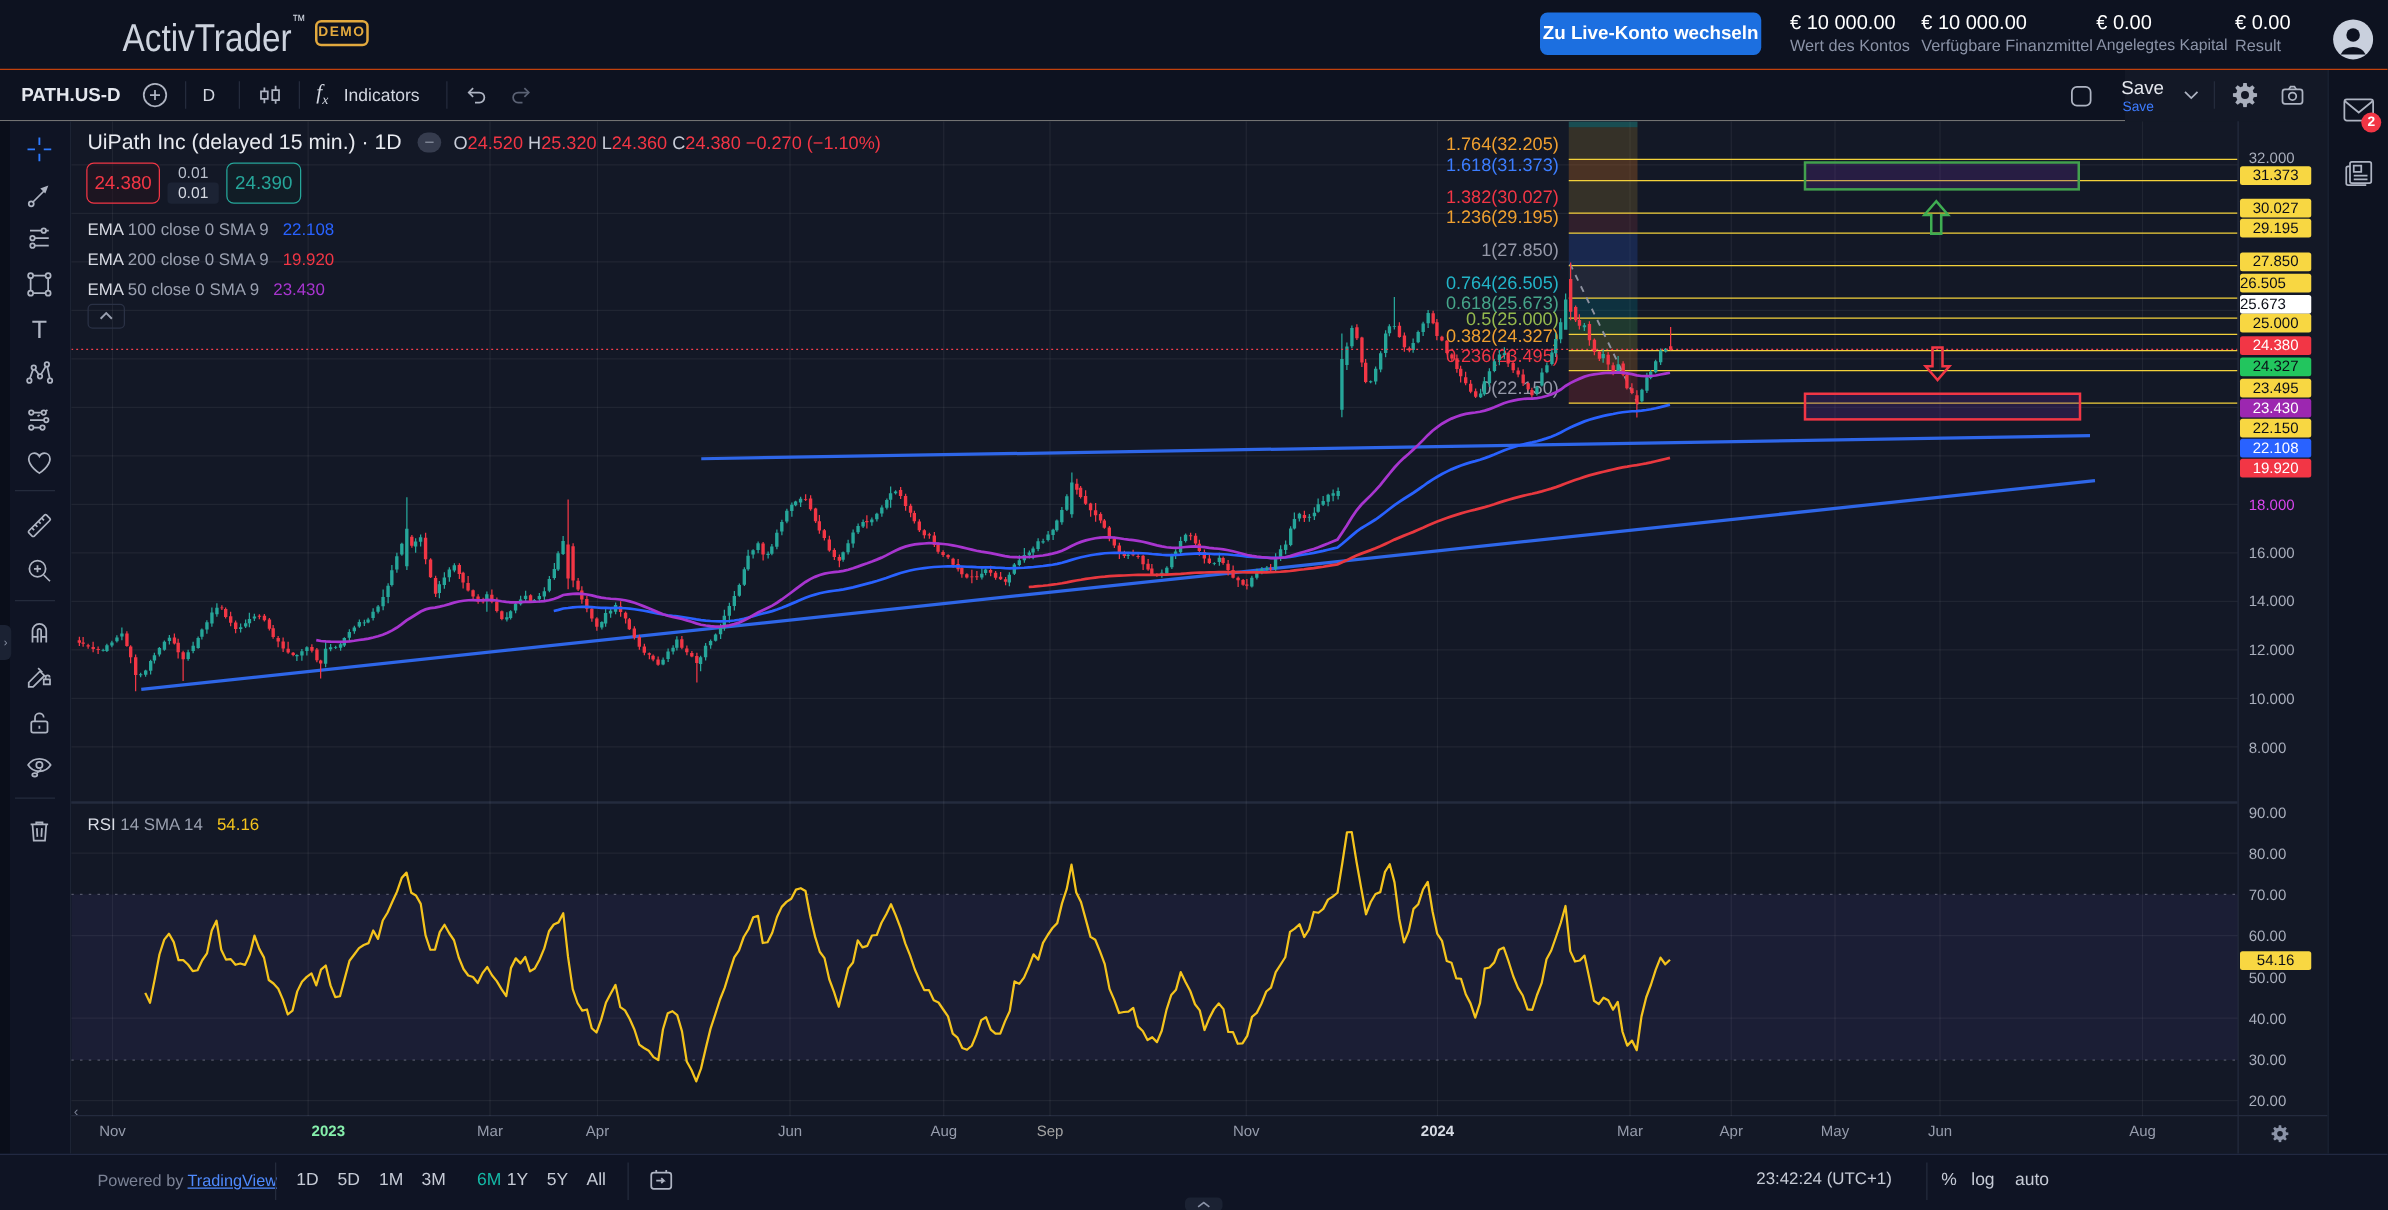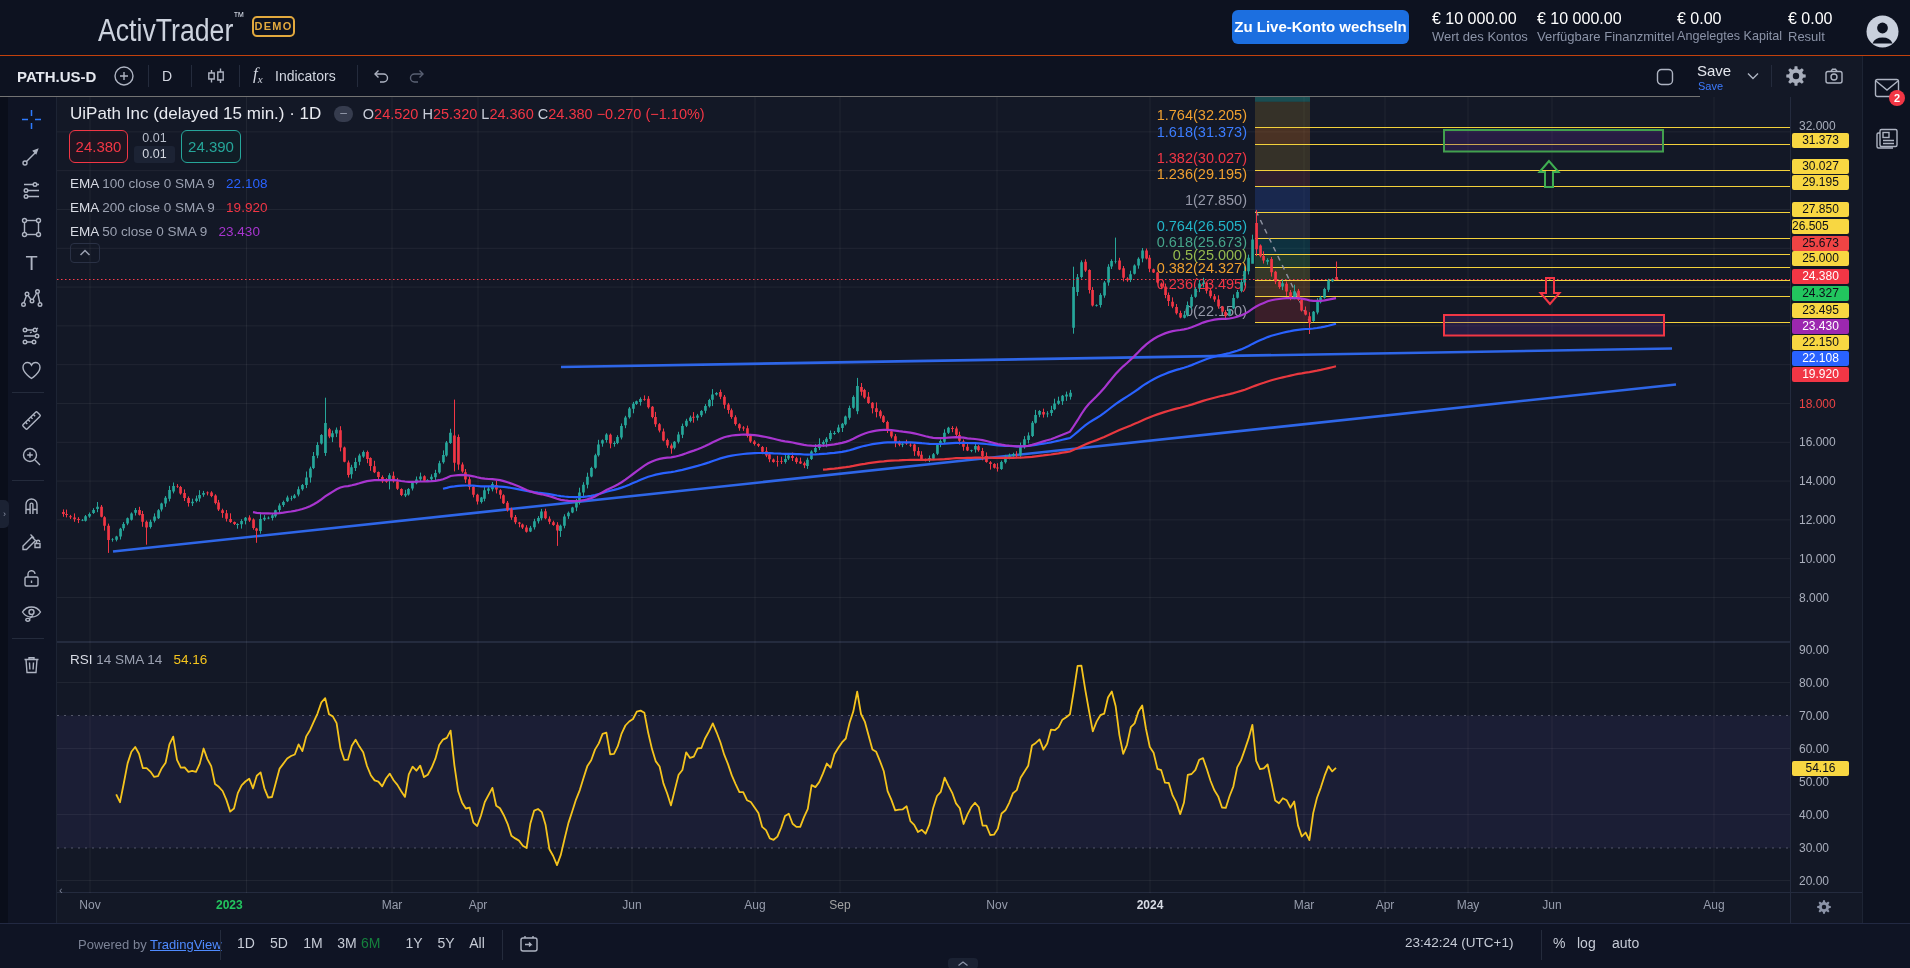--- a/index.html
+++ b/index.html
@@ -270,46 +270,46 @@
       <path d="M116.2 794.3L120 802.2L123.8 783.3L127.6 763.4L131.4 751.7L135.2 747L139 753.7L142.8 768.1L146.6 768.1L150.4 771.6L154.2 776.9L158 776.2L161.8 768.2L165.6 762.7L169.4 744.4L173.2 736.6L177 759.8L180.8 767.7L184.6 767.3L188.4 771.8L192.2 770.8L196 771.9L199.8 763.6L203.6 748.5L207.4 759.1L211.2 766.1L215 784L218.8 786.8L222.6 791L226.4 799.9L230.2 811.6L234 808.5L237.8 793.1L241.6 785.4L245.4 781.5L249.2 778.7L253 788.3L256.8 775.7L260.6 772.4L264.4 788.3L268.2 797.7L272 797L275.8 782.7L279.6 768.6L283.4 763.6L287.2 758.5L291 756L294.8 754.5L298.6 744.4L302.4 751.1L306.2 736.4L310 730.2L313.8 721.6L317.6 713.3L321.4 702.3L325.2 698.1L329 714.2L332.8 716.4L336.6 723.1L340.4 748.1L344.2 759.8L348 759.7L351.8 745.7L355.6 739.8L359.4 746.6L363.2 752.2L367 766L370.8 775.2L374.6 780.4L378.4 781.6L382.2 786.4L386 778.5L389.8 773.6L393.6 780.2L397.4 784.9L401.2 791.3L405 796.9L408.8 774.3L412.6 766.7L416.4 770.7L420.2 765.6L424 777.1L427.8 774.8L431.6 767.8L435.4 758.7L439.2 745L443 739.6L446.8 737.9L450.6 730.6L454.4 765.3L458.2 791.3L462 802.4L465.8 808.5L469.6 807.6L473.4 822.6L477.2 826L481 815.5L484.8 802L488.6 794.8L492.4 787.9L496.2 805.7L500 808.3L503.8 815.2L507.6 823.8L511.4 835.7L515.2 838.4L519 840.6L522.8 845.7L526.6 848L530.4 823.4L534.2 810.6L538 809L541.8 812.1L545.6 825.1L549.4 849.2L553.2 856L557 865.1L560.8 854.9L564.6 838.7L568.4 823.1L572.2 811.5L576 799.6L579.8 790.1L583.6 777.7L587.4 765.9L591.2 760.3L595 749.6L598.8 743.4L602.6 733.8L606.4 732.7L610.2 754.4L614 753.8L617.8 746.2L621.6 733.6L625.4 725.5L629.2 721.5L633 719L636.8 711.7L640.6 710.6L644.4 712.8L648.2 732.8L652 749.1L655.8 761.4L659.6 766.5L663.4 783.4L667.2 793.5L671 805.4L674.8 789.9L678.6 774.8L682.4 770L686.2 752.3L690 757.9L693.8 756.7L697.6 748.4L701.4 748L705.2 738.2L709 731.4L712.8 723.4L716.6 732.3L720.4 742.3L724.2 754.7L728 764.1L731.8 775.4L735.6 784.1L739.4 792.1L743.2 792.1L747 800.2L750.8 802L754.6 807.6L758.4 813.1L762.2 826.9L766 830.1L769.8 838.4L773.6 839.8L777.4 836.6L781.2 827.5L785 816.1L788.8 813.8L792.6 823.7L796.4 826.9L800.2 826.9L804 817.1L807.8 808.9L811.6 785.1L815.4 787.1L819.2 782.1L823 773.4L826.8 763.5L830.6 767.7L834.4 754.3L838.2 748L842 742.4L845.8 738.5L849.6 722.7L853.4 711.1L857.2 691.7L861 714L864.8 721.6L868.6 735.5L872.4 749.5L876.2 751.8L880 761.1L883.8 771.3L887.6 791.1L891.4 799.9L895.2 810.4L899 809.6L902.8 809.3L906.6 806.3L910.4 821.1L914.2 824.8L918 832L921.8 829.8L925.6 833.7L929.4 824.6L933.2 807.9L937 796L940.8 791.8L944.6 777.7L948.4 785.6L952.2 792.8L956 803.4L959.8 808.3L963.6 824L967.4 814.7L971.2 807.3L975 802.7L978.8 807.3L982.6 825.6L986.4 825.7L990.2 835L994 834.7L997.8 828.7L1001.6 813.5L1005.4 810.3L1009.2 802.8L1013 793.2L1016.8 790.1L1020.6 777.7L1024.4 771.8L1028.2 765.8L1032 745.5L1035.8 742.9L1039.6 739.4L1043.4 749.6L1047.2 743.6L1051 729.6L1054.8 730.2L1058.6 727.1L1062.4 719.7L1066.2 717.3L1070 714.2L1073.8 690.8L1077.6 665.8L1081.4 665.7L1085.2 689.4L1089 710.8L1092.8 731.4L1096.6 721.6L1100.4 715.2L1104.2 713.7L1108 697.5L1111.8 691.4L1115.6 705.9L1119.4 735.1L1123.2 753.9L1127 744.8L1130.8 727.1L1134.6 723.4L1138.4 711.6L1142.2 705.5L1146 729L1149.8 747L1153.6 752.7L1157.4 768.8L1161.2 770.2L1165 782.7L1168.8 783L1172.6 795.4L1176.4 802.7L1180.2 814.1L1184 802.5L1187.8 774.9L1191.6 774L1195.4 769.9L1199.2 759.8L1203 758.1L1206.8 769L1210.6 781L1214.4 790.3L1218.2 796.4L1222 807.5L1225.8 807.9L1229.6 796L1233.4 786.3L1237.2 767.4L1241 760.4L1244.8 749.6L1248.6 738.4L1252.4 724.8L1256.2 760.9L1260 769.2L1263.8 768.4L1267.6 764.5L1271.4 782.3L1275.2 800.6L1279 803.3L1282.8 798.2L1286.6 800.2L1290.4 807.7L1294.2 801.5L1298 825.4L1301.8 836.5L1305.6 832.5L1309.4 840.1L1313.2 813.1L1317 797.8L1320.8 787.6L1324.6 775.7L1328.4 766.1L1332.2 771.4L1336 767.8" stroke="#f5c41d" stroke-width="1.8" fill="none" stroke-linejoin="round"></path>
     </g>
 </svg>
 <div class="abs" style="left:0;top:0">
 <div style="position:absolute;left:1799px;top:119.4px;height:14px;color:#a9aebc;font-size:12px;line-height:14px">32.000</div>
     <div style="position:absolute;left:1792px;top:132.8px;width:57px;height:15px;background:#f8d742;color:#0b0e18;border-radius:2px;font-size:12px;line-height:15px;text-align:center">31.373</div>
     <div style="position:absolute;left:1792px;top:158.8px;width:57px;height:15px;background:#f8d742;color:#0b0e18;border-radius:2px;font-size:12px;line-height:15px;text-align:center">30.027</div>
     <div style="position:absolute;left:1792px;top:174.7px;width:57px;height:15px;background:#f8d742;color:#0b0e18;border-radius:2px;font-size:12px;line-height:15px;text-align:center">29.195</div>
     <div style="position:absolute;left:1792px;top:202.2px;width:57px;height:15px;background:#f8d742;color:#0b0e18;border-radius:2px;font-size:12px;line-height:15px;text-align:center">27.850</div>
     <div style="position:absolute;left:1792px;top:218.7px;width:57px;height:15px;background:#f8d742;color:#0b0e18;border-radius:2px;font-size:12px;line-height:15px;text-align:left">26.505</div>
-    <div style="position:absolute;left:1792px;top:235.5px;width:57px;height:15px;background:#ef4444;color:#0b0e18;border-radius:2px;font-size:12px;line-height:15px;text-align:center">25.673</div>
+    <div style="position:absolute;left:1792px;top:235.5px;width:57px;height:15px;background:#ffffff;color:#0b0e18;border-radius:2px;font-size:12px;line-height:15px;text-align:left">25.673</div>
     <div style="position:absolute;left:1792px;top:251.4px;width:57px;height:15px;background:#f8d742;color:#0b0e18;border-radius:2px;font-size:12px;line-height:15px;text-align:center">25.000</div>
     <div style="position:absolute;left:1792px;top:286.1px;width:57px;height:15px;background:#22c55e;color:#0b0e18;border-radius:2px;font-size:12px;line-height:15px;text-align:center">24.327</div>
     <div style="position:absolute;left:1792px;top:302.5px;width:57px;height:15px;background:#f8d742;color:#0b0e18;border-radius:2px;font-size:12px;line-height:15px;text-align:center">23.495</div>
     <div style="position:absolute;left:1792px;top:334.7px;width:57px;height:15px;background:#f8d742;color:#0b0e18;border-radius:2px;font-size:12px;line-height:15px;text-align:center">22.150</div>
     <div style="position:absolute;left:1792px;top:760.5px;width:57px;height:15px;background:#f8d742;color:#0b0e18;border-radius:2px;font-size:12px;line-height:15px;text-align:center">54.16</div>
     <div style="position:absolute;left:1792px;top:269.0px;width:57px;height:15px;background:#f23645;color:#fff;border-radius:2px;font-size:12px;line-height:15px;text-align:center">24.380</div>
     <div style="position:absolute;left:1792px;top:366.5px;width:57px;height:15px;background:#f23645;color:#fff;border-radius:2px;font-size:12px;line-height:15px;text-align:center">19.920</div>
     <div style="position:absolute;left:1792px;top:318.5px;width:57px;height:15px;background:#9c27b0;color:#fff;border-radius:2px;font-size:12px;line-height:15px;text-align:center">23.430</div>
     <div style="position:absolute;left:1792px;top:350.6px;width:57px;height:15px;background:#2962ff;color:#fff;border-radius:2px;font-size:12px;line-height:15px;text-align:center">22.108</div>
     <div style="position:absolute;left:1799px;top:590.5px;height:14px;color:#a9aebc;font-size:12px;line-height:14px">8.000</div>
     <div style="position:absolute;left:1799px;top:551.7px;height:14px;color:#a9aebc;font-size:12px;line-height:14px">10.000</div>
     <div style="position:absolute;left:1799px;top:512.9px;height:14px;color:#a9aebc;font-size:12px;line-height:14px">12.000</div>
     <div style="position:absolute;left:1799px;top:474.1px;height:14px;color:#a9aebc;font-size:12px;line-height:14px">14.000</div>
     <div style="position:absolute;left:1799px;top:435.3px;height:14px;color:#a9aebc;font-size:12px;line-height:14px">16.000</div>
-    <div style="position:absolute;left:1799px;top:396.5px;height:14px;color:#ef4444;font-size:12px;line-height:14px">18.000</div>
+    <div style="position:absolute;left:1799px;top:396.5px;height:14px;color:#d946ef;font-size:12px;line-height:14px">18.000</div>
     <div style="position:absolute;left:1799px;top:642.5px;height:14px;color:#a9aebc;font-size:12px;line-height:14px">90.00</div>
     <div style="position:absolute;left:1799px;top:675.5px;height:14px;color:#a9aebc;font-size:12px;line-height:14px">80.00</div>
     <div style="position:absolute;left:1799px;top:708.5px;height:14px;color:#a9aebc;font-size:12px;line-height:14px">70.00</div>
     <div style="position:absolute;left:1799px;top:741.5px;height:14px;color:#a9aebc;font-size:12px;line-height:14px">60.00</div>
     <div style="position:absolute;left:1799px;top:774.5px;height:14px;color:#a9aebc;font-size:12px;line-height:14px">50.00</div>
     <div style="position:absolute;left:1799px;top:807.5px;height:14px;color:#a9aebc;font-size:12px;line-height:14px">40.00</div>
     <div style="position:absolute;left:1799px;top:840.5px;height:14px;color:#a9aebc;font-size:12px;line-height:14px">30.00</div>
     <div style="position:absolute;left:1799px;top:873.5px;height:14px;color:#a9aebc;font-size:12px;line-height:14px">20.00</div>
 <div style="position:absolute;left:90px;top:898px;width:60px;margin-left:-30px;text-align:center;font-size:12px;color:#969cac;">Nov</div>
-    <div style="position:absolute;left:246px;top:898px;width:60px;margin-left:-30px;text-align:left;font-size:12px;color:#22c55e;font-weight:700;">2023</div>
+    <div style="position:absolute;left:246px;top:898px;width:60px;margin-left:-30px;text-align:right;font-size:12px;color:#86efac;font-weight:700;">2023</div>
     <div style="position:absolute;left:392px;top:898px;width:60px;margin-left:-30px;text-align:center;font-size:12px;color:#969cac;">Mar</div>
     <div style="position:absolute;left:478px;top:898px;width:60px;margin-left:-30px;text-align:center;font-size:12px;color:#969cac;">Apr</div>
     <div style="position:absolute;left:632px;top:898px;width:60px;margin-left:-30px;text-align:center;font-size:12px;color:#969cac;">Jun</div>
     <div style="position:absolute;left:755px;top:898px;width:60px;margin-left:-30px;text-align:center;font-size:12px;color:#969cac;">Aug</div>
     <div style="position:absolute;left:840px;top:898px;width:60px;margin-left:-30px;text-align:center;font-size:12px;color:#a3a3a3;">Sep</div>
     <div style="position:absolute;left:997px;top:898px;width:60px;margin-left:-30px;text-align:center;font-size:12px;color:#969cac;">Nov</div>
     <div style="position:absolute;left:1150px;top:898px;width:60px;margin-left:-30px;text-align:center;font-size:12px;color:#d7dbe4;font-weight:700;">2024</div>
     <div style="position:absolute;left:1304px;top:898px;width:60px;margin-left:-30px;text-align:center;font-size:12px;color:#969cac;">Mar</div>
     <div style="position:absolute;left:1385px;top:898px;width:60px;margin-left:-30px;text-align:center;font-size:12px;color:#969cac;">Apr</div>
     <div style="position:absolute;left:1468px;top:898px;width:60px;margin-left:-30px;text-align:center;font-size:12px;color:#969cac;">May</div>
@@ -352,21 +352,21 @@
     </svg>
 </div>
 
 <div class="abs" style="left:0;top:923px;width:1910px;height:45px;background:#0f1424;border-top:1px solid #222942">
   <div class="abs" style="left:78px;top:13px;font-size:13px;color:#7c8396">Powered by <span style="color:#4f8bff;text-decoration:underline">TradingView</span></div>
   <div class="abs" style="left:220px;top:6px;width:1px;height:30px;background:#242b3c"></div>
   <div class="abs" style="left:246px;top:11px;width:40px;margin-left:-20px;text-align:center;font-size:14px;color:#c6cbd6">1D</div>
     <div class="abs" style="left:279px;top:11px;width:40px;margin-left:-20px;text-align:center;font-size:14px;color:#c6cbd6">5D</div>
     <div class="abs" style="left:313px;top:11px;width:40px;margin-left:-20px;text-align:center;font-size:14px;color:#c6cbd6">1M</div>
     <div class="abs" style="left:347px;top:11px;width:40px;margin-left:-20px;text-align:center;font-size:14px;color:#c6cbd6">3M</div>
-    <div class="abs" style="left:381px;top:11px;width:40px;margin-left:-20px;text-align:left;font-size:14px;color:#15803d">6M</div>
+    <div class="abs" style="left:381px;top:11px;width:40px;margin-left:-20px;text-align:right;font-size:14px;color:#14b8a6">6M</div>
     <div class="abs" style="left:414px;top:11px;width:40px;margin-left:-20px;text-align:center;font-size:14px;color:#c6cbd6">1Y</div>
     <div class="abs" style="left:446px;top:11px;width:40px;margin-left:-20px;text-align:center;font-size:14px;color:#c6cbd6">5Y</div>
     <div class="abs" style="left:477px;top:11px;width:40px;margin-left:-20px;text-align:center;font-size:14px;color:#c6cbd6">All</div>
   <div class="abs" style="left:502px;top:6px;width:1px;height:30px;background:#242b3c"></div>
   <svg class="abs ic" style="left:519px;top:10px" width="20" height="20">
       <rect x="2" y="4" width="16" height="13" rx="2"></rect>
       <path d="M6 4V2M14 4V2M6 10.5h6l-2-2M12 10.5l-2 2"></path>
     </svg>
   <div class="abs" style="left:1405px;top:11px;font-size:13.5px;color:#c6cbd6">23:42:24 (UTC+1)</div>
   <div class="abs" style="left:1541px;top:6px;width:1px;height:30px;background:#242b3c"></div>

